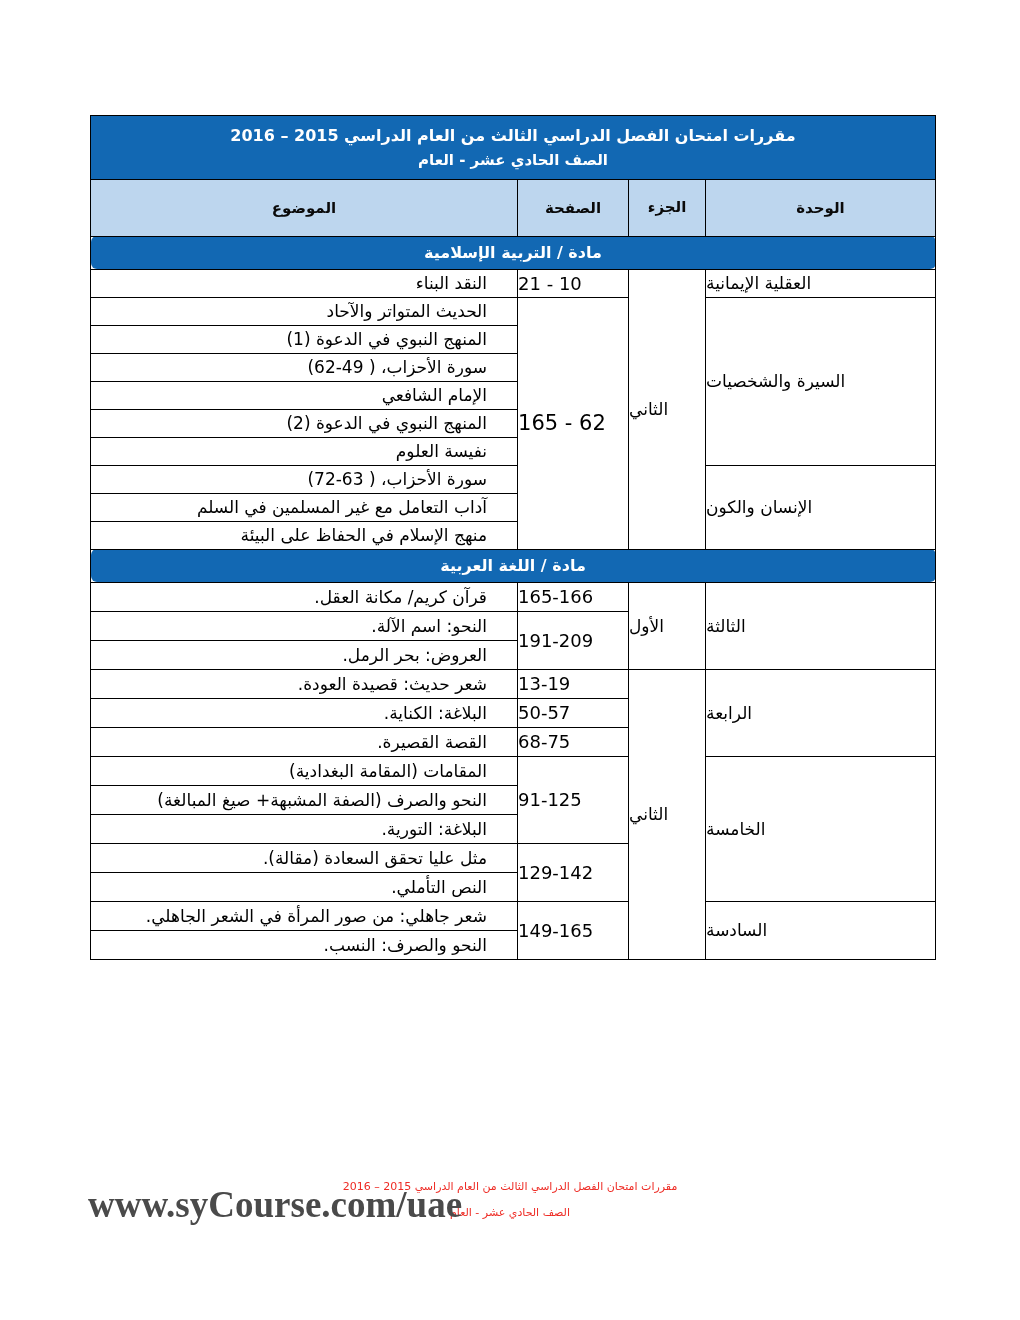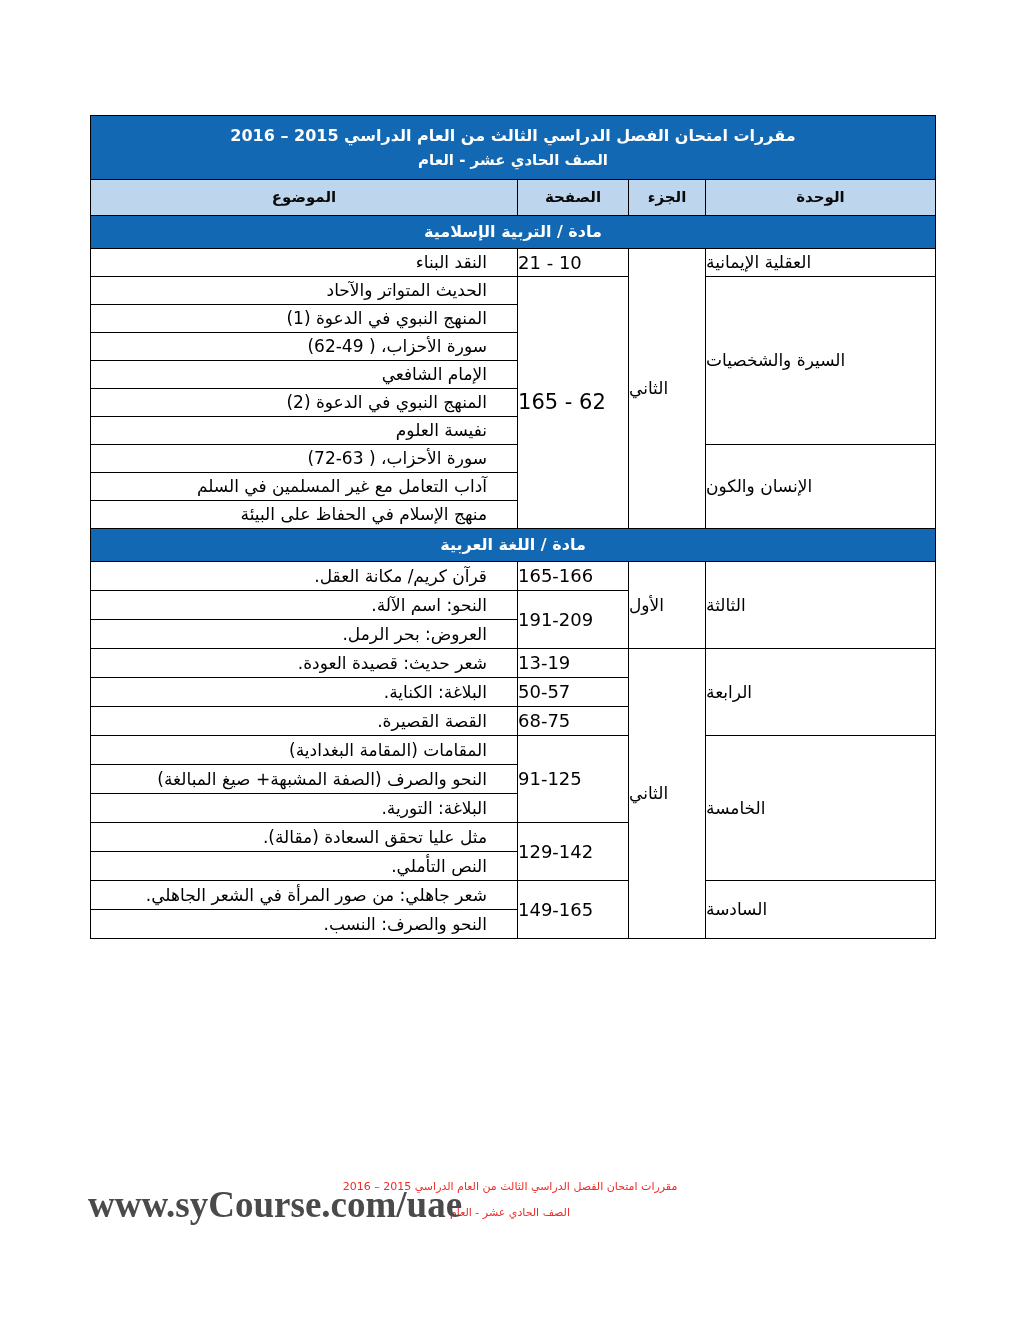--- a/index.html
+++ b/index.html
@@ -18,31 +18,31 @@
 
   .title-cell {
     background:var(--header-bg,#1268b3); color:#fff; text-align:center; padding:7px 4px;
   }
   .title-l1 { font-size:16px; font-weight:bold; letter-spacing:4px; line-height:1.65; white-space:nowrap; }
   .title-l2 { font-size:15px; font-weight:bold; letter-spacing:4px; line-height:1.5; }
 
   .cols-row th {
     background:var(--subheader-bg,#bdd6ee); color:#0a0a0a;
     font-size:15px; font-weight:bold; letter-spacing:5px;
-    height:36px; text-align:center; vertical-align:middle;margin-left:12px;
+    height:57px; text-align:center; vertical-align:middle;margin-left:12px;
   }
   .part-head { display:inline-block; width:58px; word-break:break-all; line-height:1.4; }
 
   .main-table .section-title {
     background:var(--header-bg,#1268b3); color:#fff;
     font-size:16px; font-weight:bold; letter-spacing:5px;
     text-align:center; height:33px; vertical-align:middle;
   }
 
-  tbody td { font-size:17px; height:28px; vertical-align:middle; background:#fff; }
+  tbody td { font-size:17px; height:28px; vertical-align:middle; background:#fff;border-radius:6px; }
   .sec-arabic td { height:29px; }
 
   .topic-cell { text-align:right; padding-right:30px; padding-left:6px; }
   .page-cell  { text-align:left; font-size:18px; }
   .page-big   { font-size:21px; }
   .part-cell, .unit-cell { text-align:left; }
 
   .footer-red {
     position:absolute; left:0; width:1020px; text-align:center;
     color:var(--footer-red,#ee2b24); direction:rtl;

